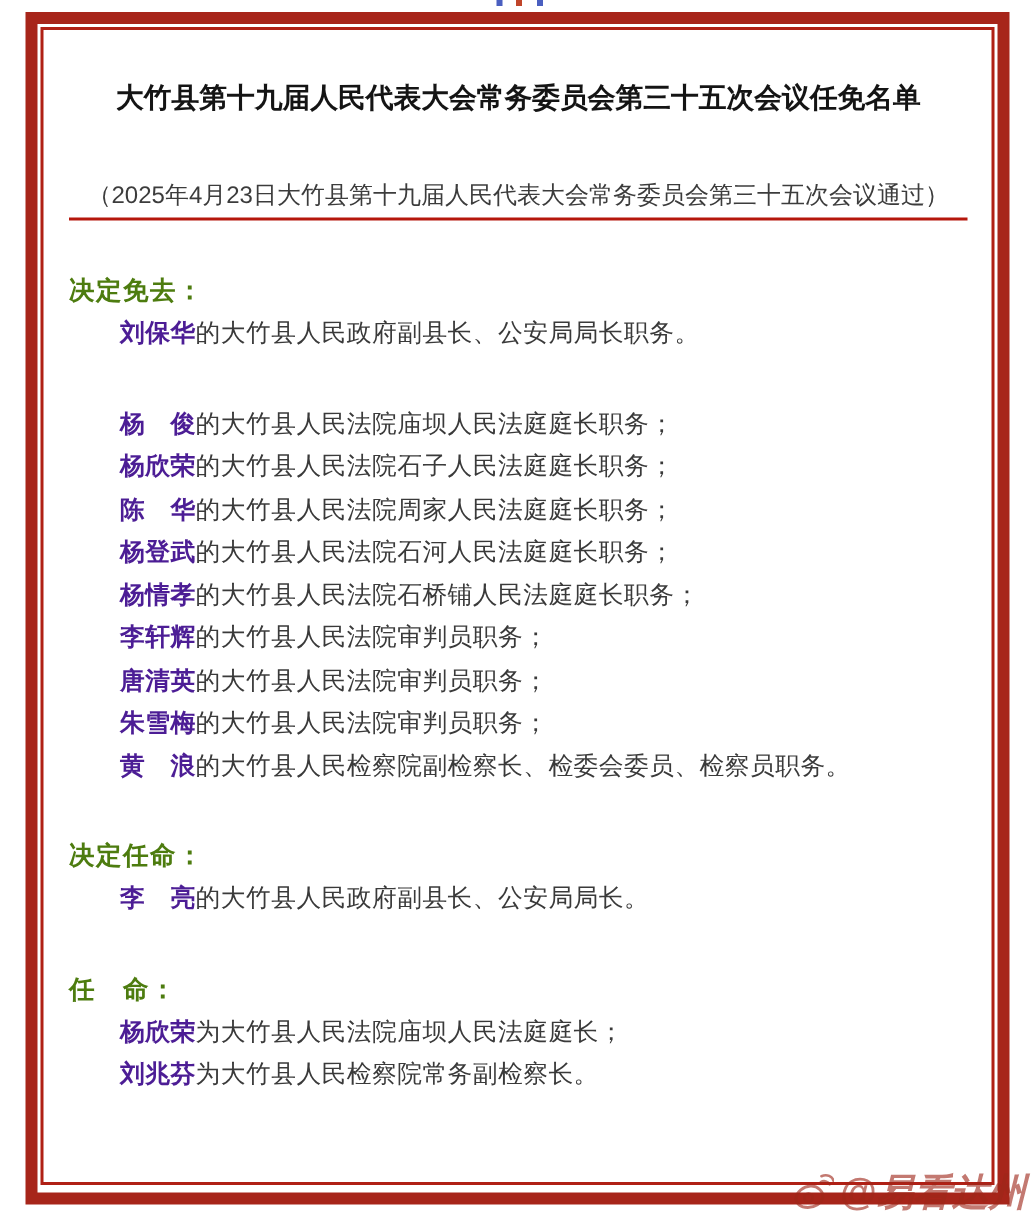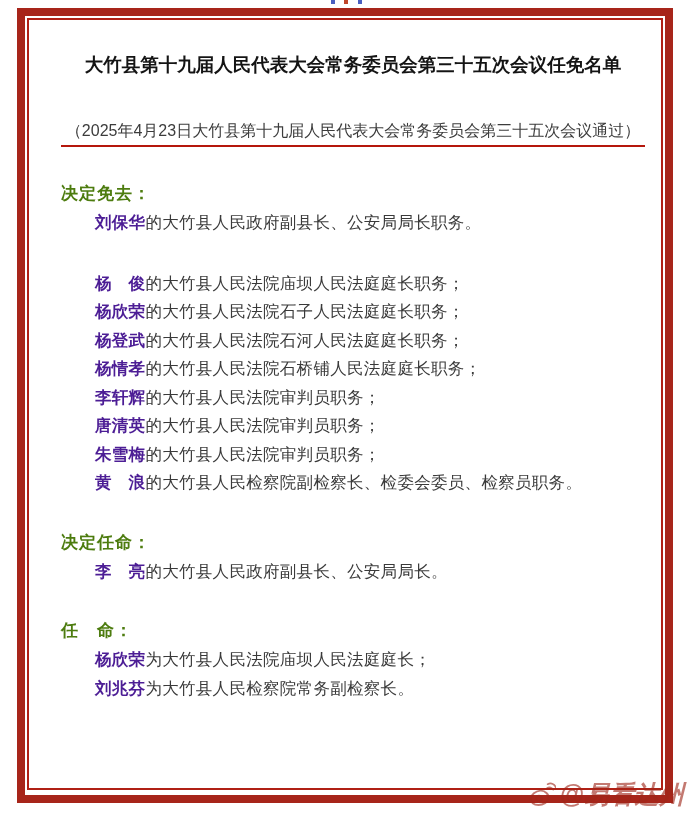--- a/index.html
+++ b/index.html
@@ -17,21 +17,21 @@
   .outer-frame{
     position:absolute;left:17px;top:8px;width:656px;height:795px;
     box-sizing:border-box;border:8px solid #a7251a;background:#ffffff;
   }
   .inner-frame{
     position:absolute;left:2px;top:2px;right:2px;bottom:5px;
     border:2px solid #b02015;background:#ffffff;
   }
   .doc-content{
     position:absolute;left:0;top:0;right:0;bottom:0;
-    padding:30px 16px 0 32px;box-sizing:border-box;overflow:hidden;
+    padding:30px 16px 0 17px;box-sizing:border-box;overflow:hidden;
   }
   .doc-title{
     margin:0;text-align:center;
     font-size:18.5px;font-weight:700;color:#141414;
     line-height:30px;letter-spacing:0px;
   }
   .doc-subtitle{
     margin:40px 0 0 0;text-align:center;
     font-size:16px;color:#3c3c3c;line-height:22px;
   }
@@ -78,20 +78,21 @@
       <hr class="red-rule">
 
       <div class="section first">
         <p class="section-heading">决定免去：</p>
         <p class="item"><span class="nm">刘保华</span><span>的大竹县人民政府副县长、公安局局长职务。</span></p>
       </div>
 
       <div class="section">
         <p class="item"><span class="nm">杨　俊</span><span>的大竹县人民法院庙坝人民法庭庭长职务；</span></p>
         <p class="item"><span class="nm">杨欣荣</span><span>的大竹县人民法院石子人民法庭庭长职务；</span></p>
+        <p class="item"><span class="nm">陈　华</span><span>的大竹县人民法院周家人民法庭庭长职务；</span></p>
         <p class="item"><span class="nm">杨登武</span><span>的大竹县人民法院石河人民法庭庭长职务；</span></p>
         <p class="item"><span class="nm">杨情孝</span><span>的大竹县人民法院石桥铺人民法庭庭长职务；</span></p>
         <p class="item"><span class="nm">李轩辉</span><span>的大竹县人民法院审判员职务；</span></p>
         <p class="item"><span class="nm">唐清英</span><span>的大竹县人民法院审判员职务；</span></p>
         <p class="item"><span class="nm">朱雪梅</span><span>的大竹县人民法院审判员职务；</span></p>
         <p class="item"><span class="nm">黄　浪</span><span>的大竹县人民检察院副检察长、检委会委员、检察员职务。</span></p>
       </div>
 
       <div class="section">
         <p class="section-heading">决定任命：</p>

